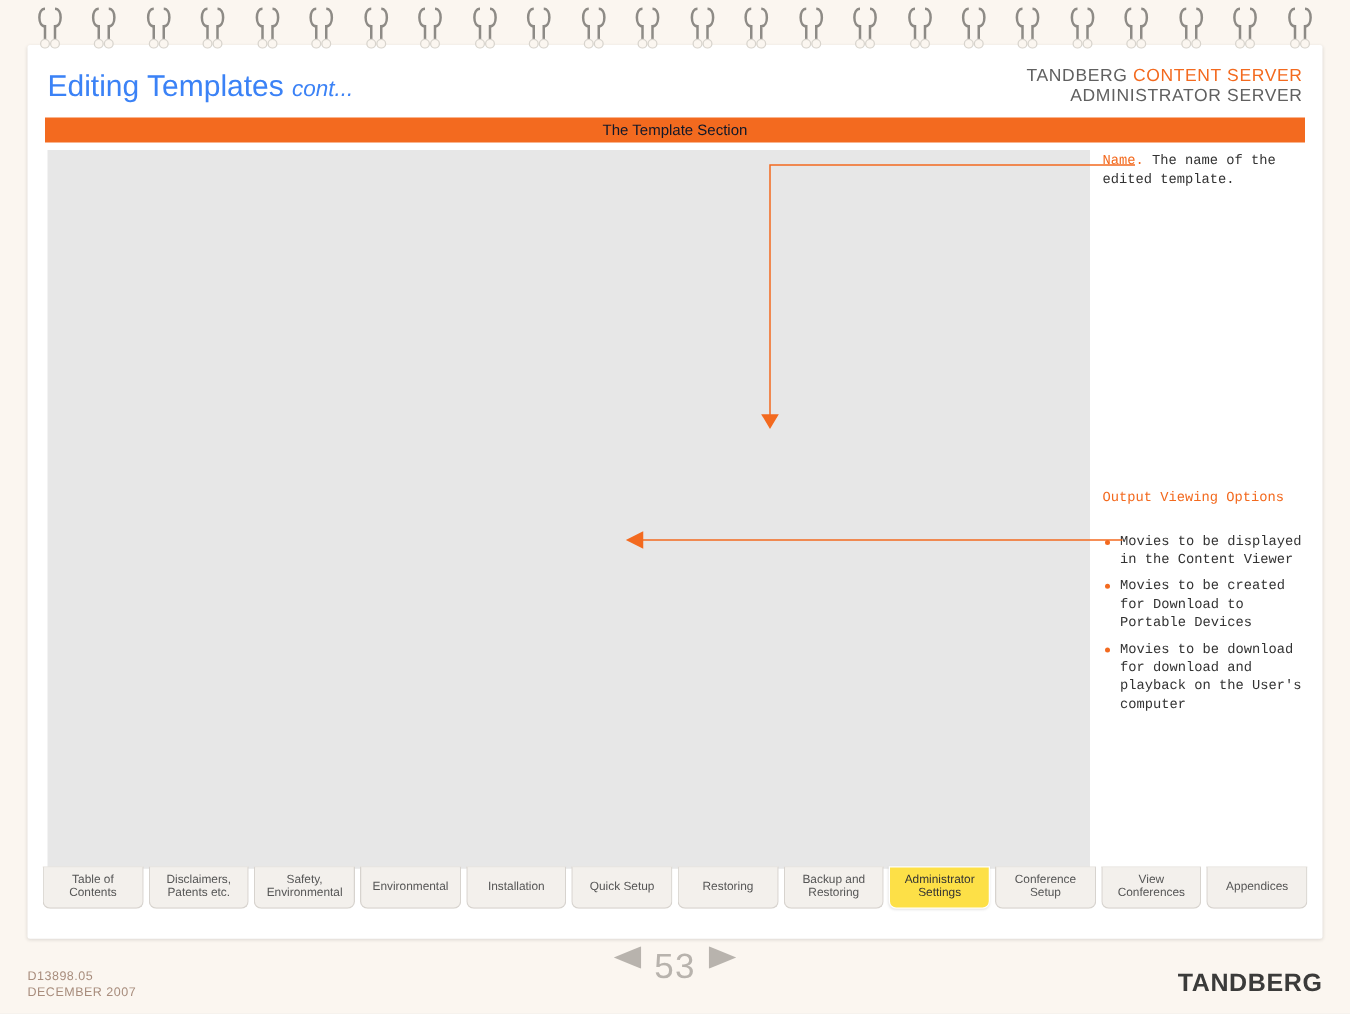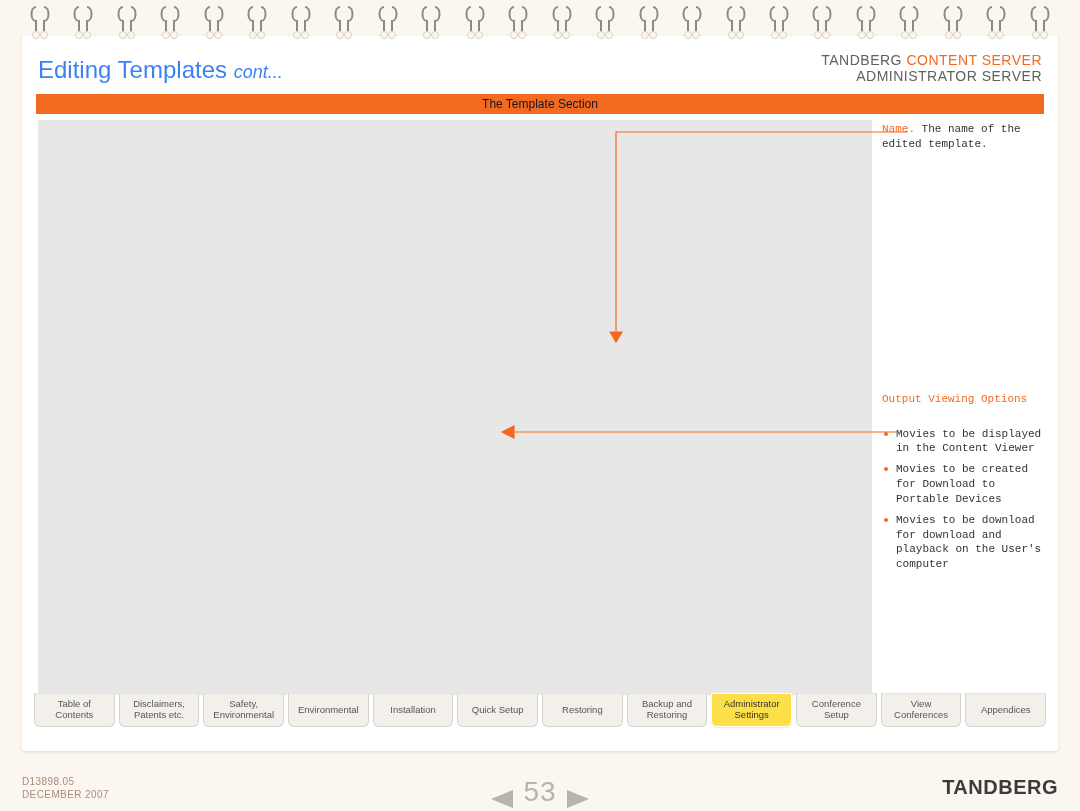--- a/index.html
+++ b/index.html
@@ -149,24 +149,24 @@
   .footer-left {
     position: absolute;
     left: 22px; bottom: 10px;
     font-size: 10px;
     color: #a88d7d;
     line-height: 1.25;
     letter-spacing: 0.4px;
   }
   .footer-center {
     position: absolute;
-    left: 0; right: 0; bottom: 3px;
+    left: 0; right: 0; bottom: 22px;
     display: flex;
     gap: 10px;
-    align-items: flex-end;
+    align-items: flex-start;
     justify-content: center;
   }
   .page-num {
     font-size: 28px;
     color: #b8b3ad;
     letter-spacing: 1px;
   }
   .nav-arrow {
     width: 22px; height: 18px; cursor: pointer;
   }

